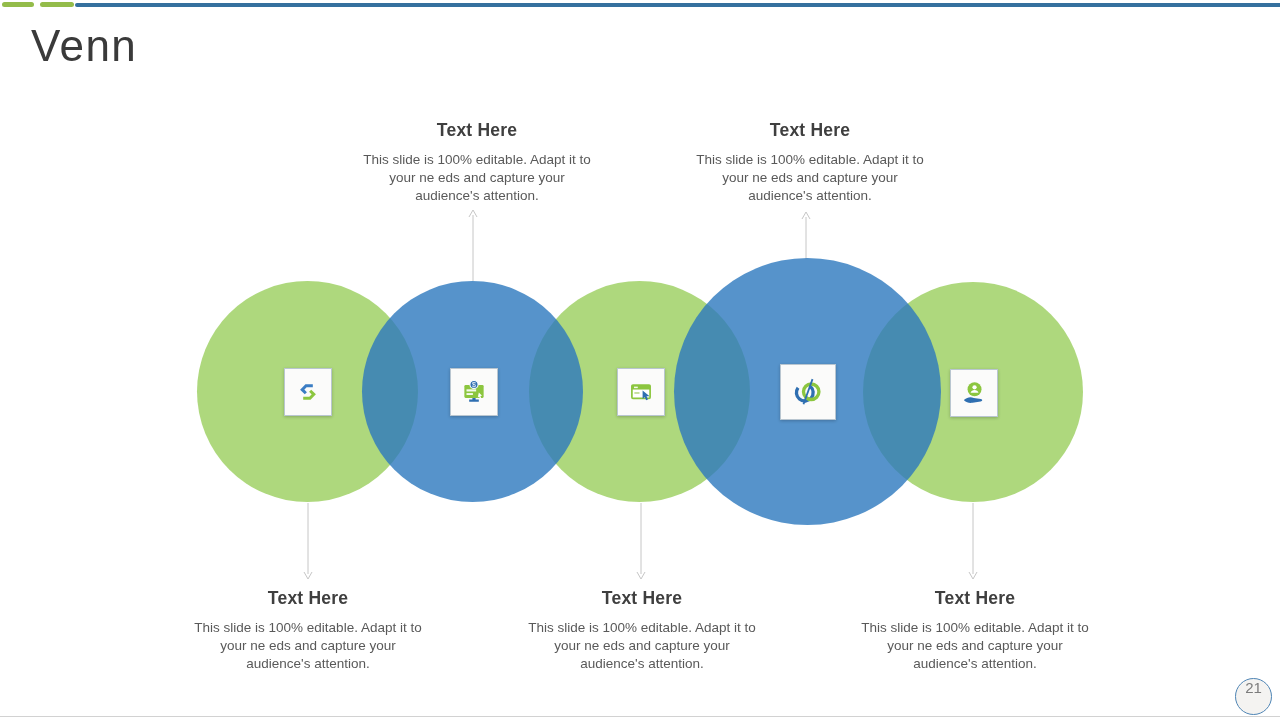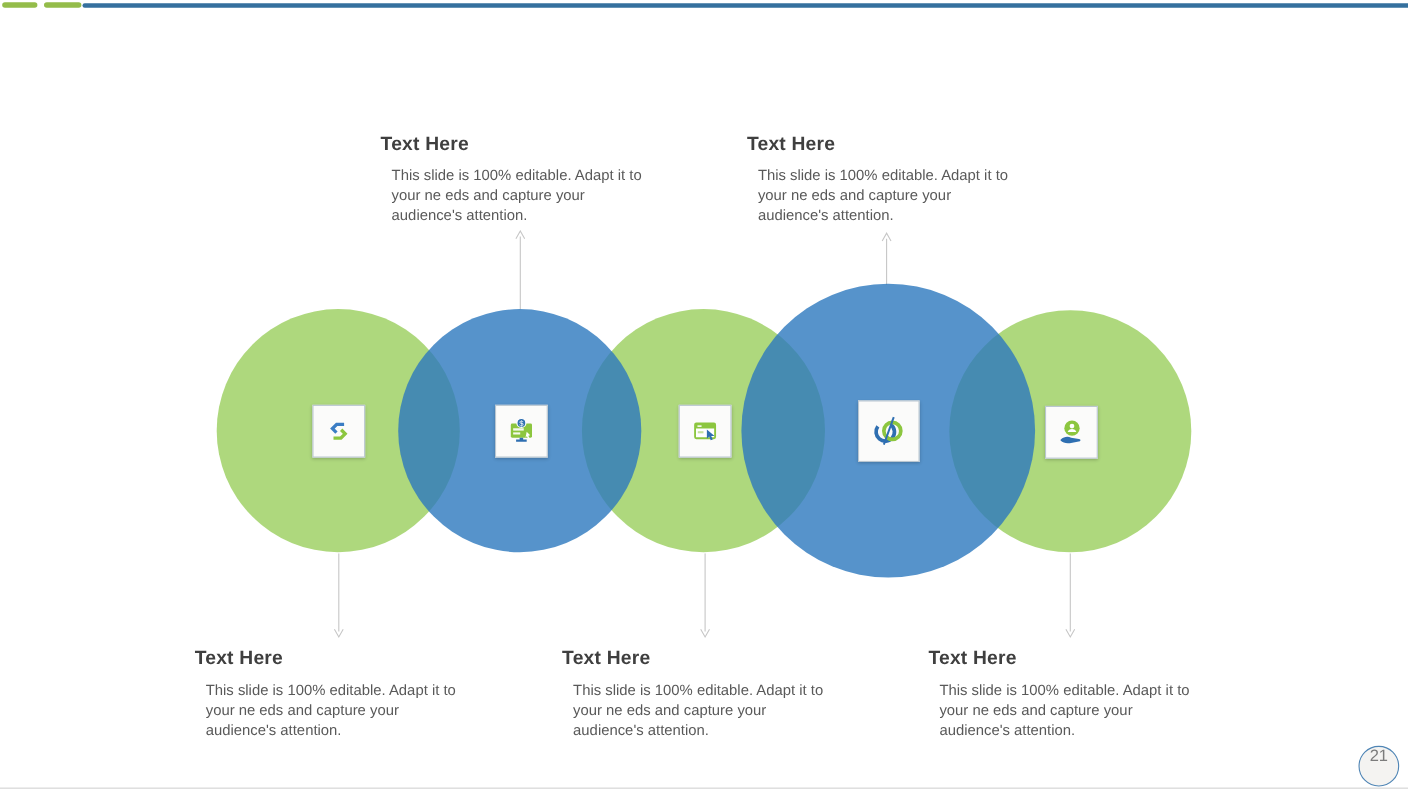--- a/index.html
+++ b/index.html
@@ -29,21 +29,21 @@
     box-shadow:0 1px 3px rgba(0,0,0,.22);display:flex;align-items:center;justify-content:center;
   }
   .ib1{left:284px;top:368px;width:46px;height:46px;}
   .ib2{left:450px;top:368px;width:46px;height:46px;}
   .ib3{left:617px;top:368px;width:46px;height:46px;}
   .ib4{left:780px;top:364px;width:54px;height:54px;}
   .ib5{left:950px;top:369px;width:46px;height:46px;}
   
   .arrow{position:absolute;z-index:0;}
   
-  .callout{position:absolute;width:262px;}
+  .callout{position:absolute;width:262px;text-align:center;}
   .co-head{font-size:17.5px;font-weight:700;color:#3f3f3f;margin:0 0 7px 0;letter-spacing:.2px;}
   .co-body{font-size:13.5px;color:#595959;line-height:1.33;margin:10px;}
   .ct1{left:346px;top:120px;}
   .ct2{left:679px;top:120px;}
   .cb1{left:177px;top:588px;}
   .cb2{left:511px;top:588px;}
   .cb3{left:844px;top:588px;}
   
   .pagenum{
     position:absolute;left:1235px;top:678px;width:35px;height:35px;border:1.5px solid #4f85b5;
@@ -54,20 +54,21 @@
 </style>
 </head>
 <body>
 
 <div class="slide">
 
   <span class="dash d1"></span>
   <span class="dash d2"></span>
   <span class="barline"></span>
 
+  <div class="title">Venn</div>
 
   <svg class="arrow" style="left:468px;top:209px;" width="10" height="72">
     <line x1="5" y1="6" x2="5" y2="72" stroke="#c6c6c6" stroke-width="1"></line>
     <polyline points="1,8 5,1 9,8" fill="none" stroke="#c6c6c6" stroke-width="1"></polyline>
   </svg>
   <svg class="arrow" style="left:801px;top:211px;" width="10" height="48">
     <line x1="5" y1="6" x2="5" y2="48" stroke="#c6c6c6" stroke-width="1"></line>
     <polyline points="1,8 5,1 9,8" fill="none" stroke="#c6c6c6" stroke-width="1"></polyline>
   </svg>
   <svg class="arrow" style="left:303px;top:503px;" width="10" height="78">

